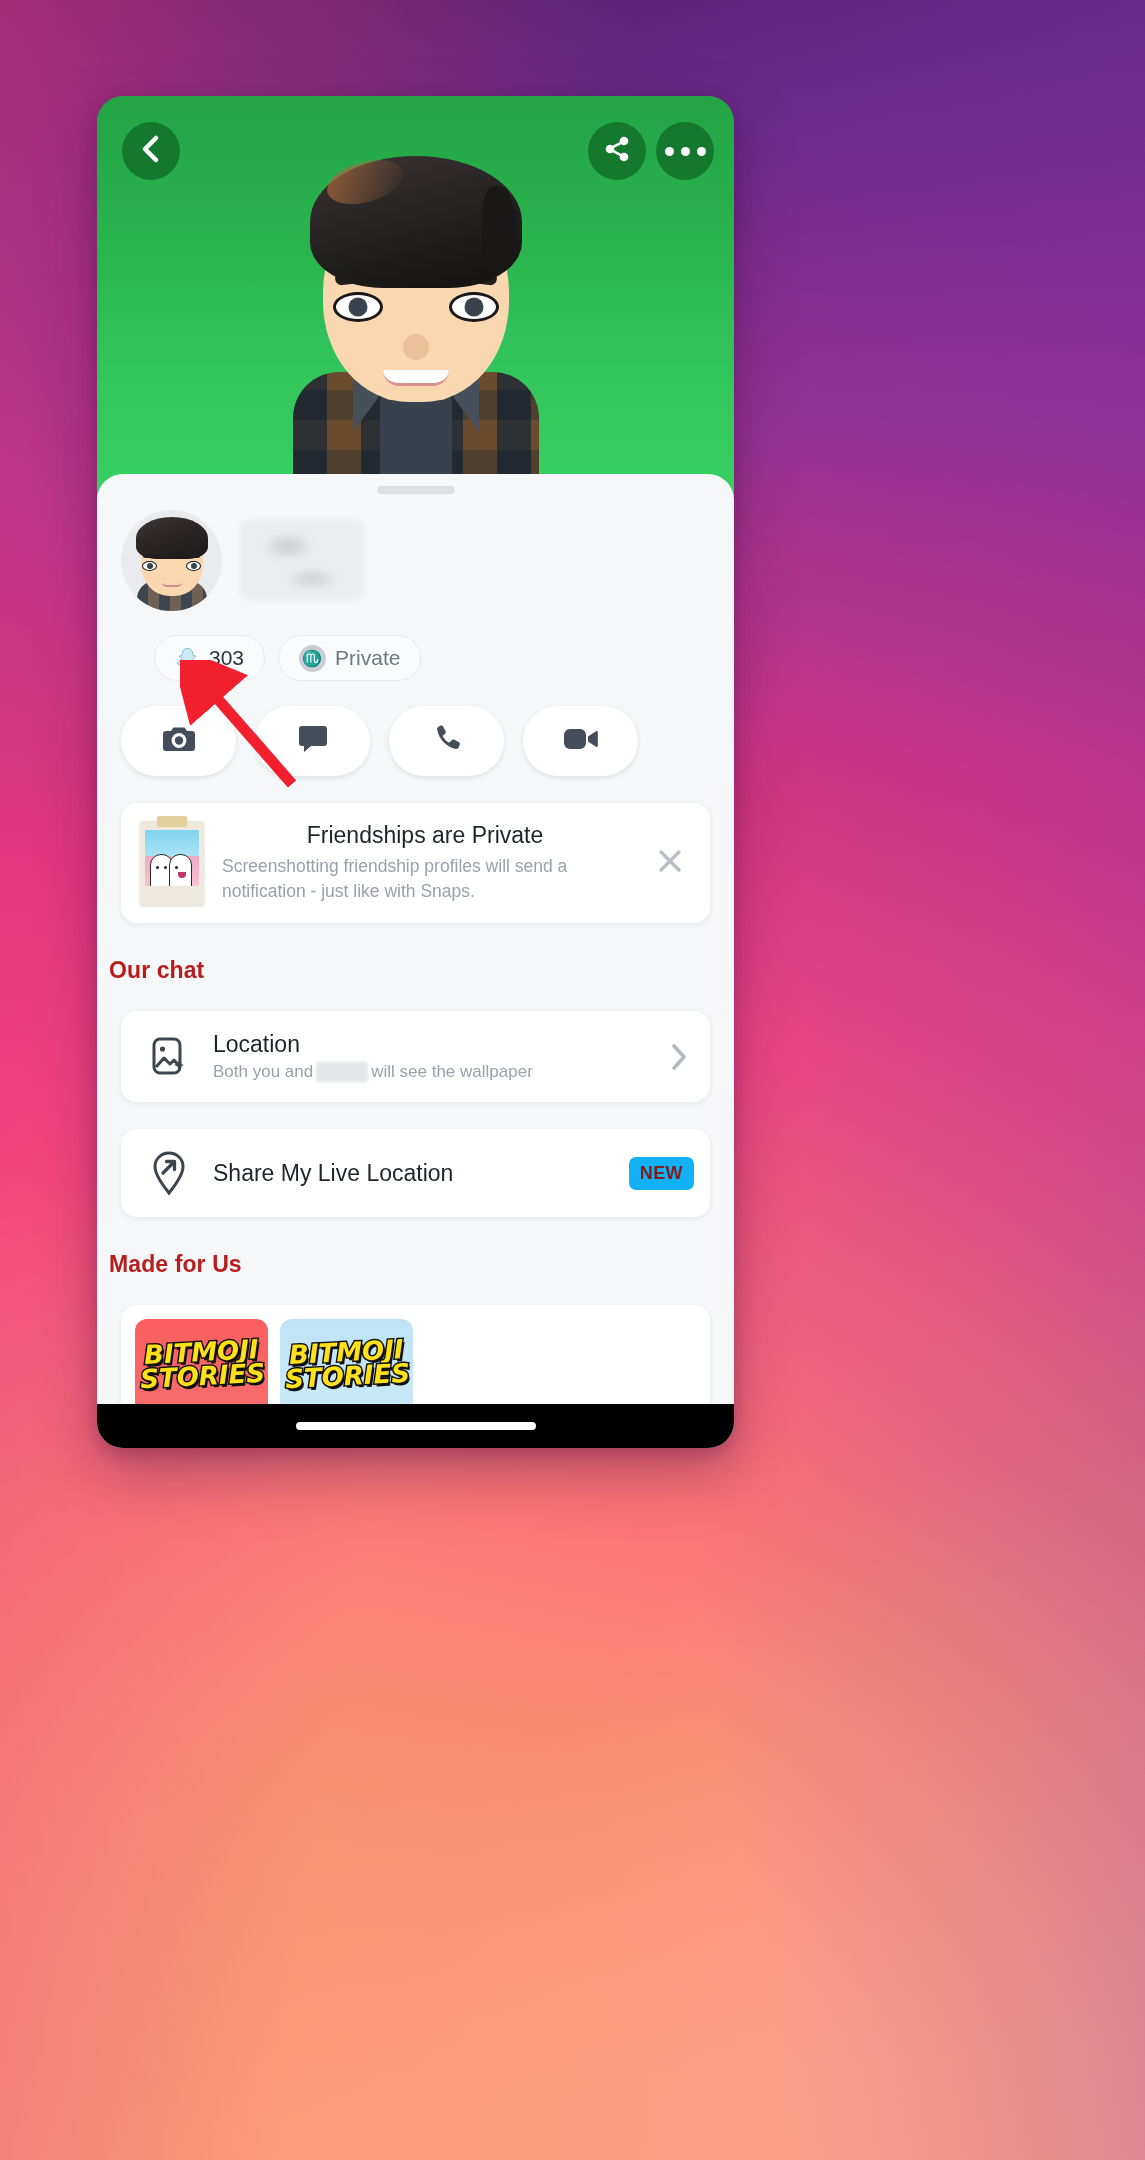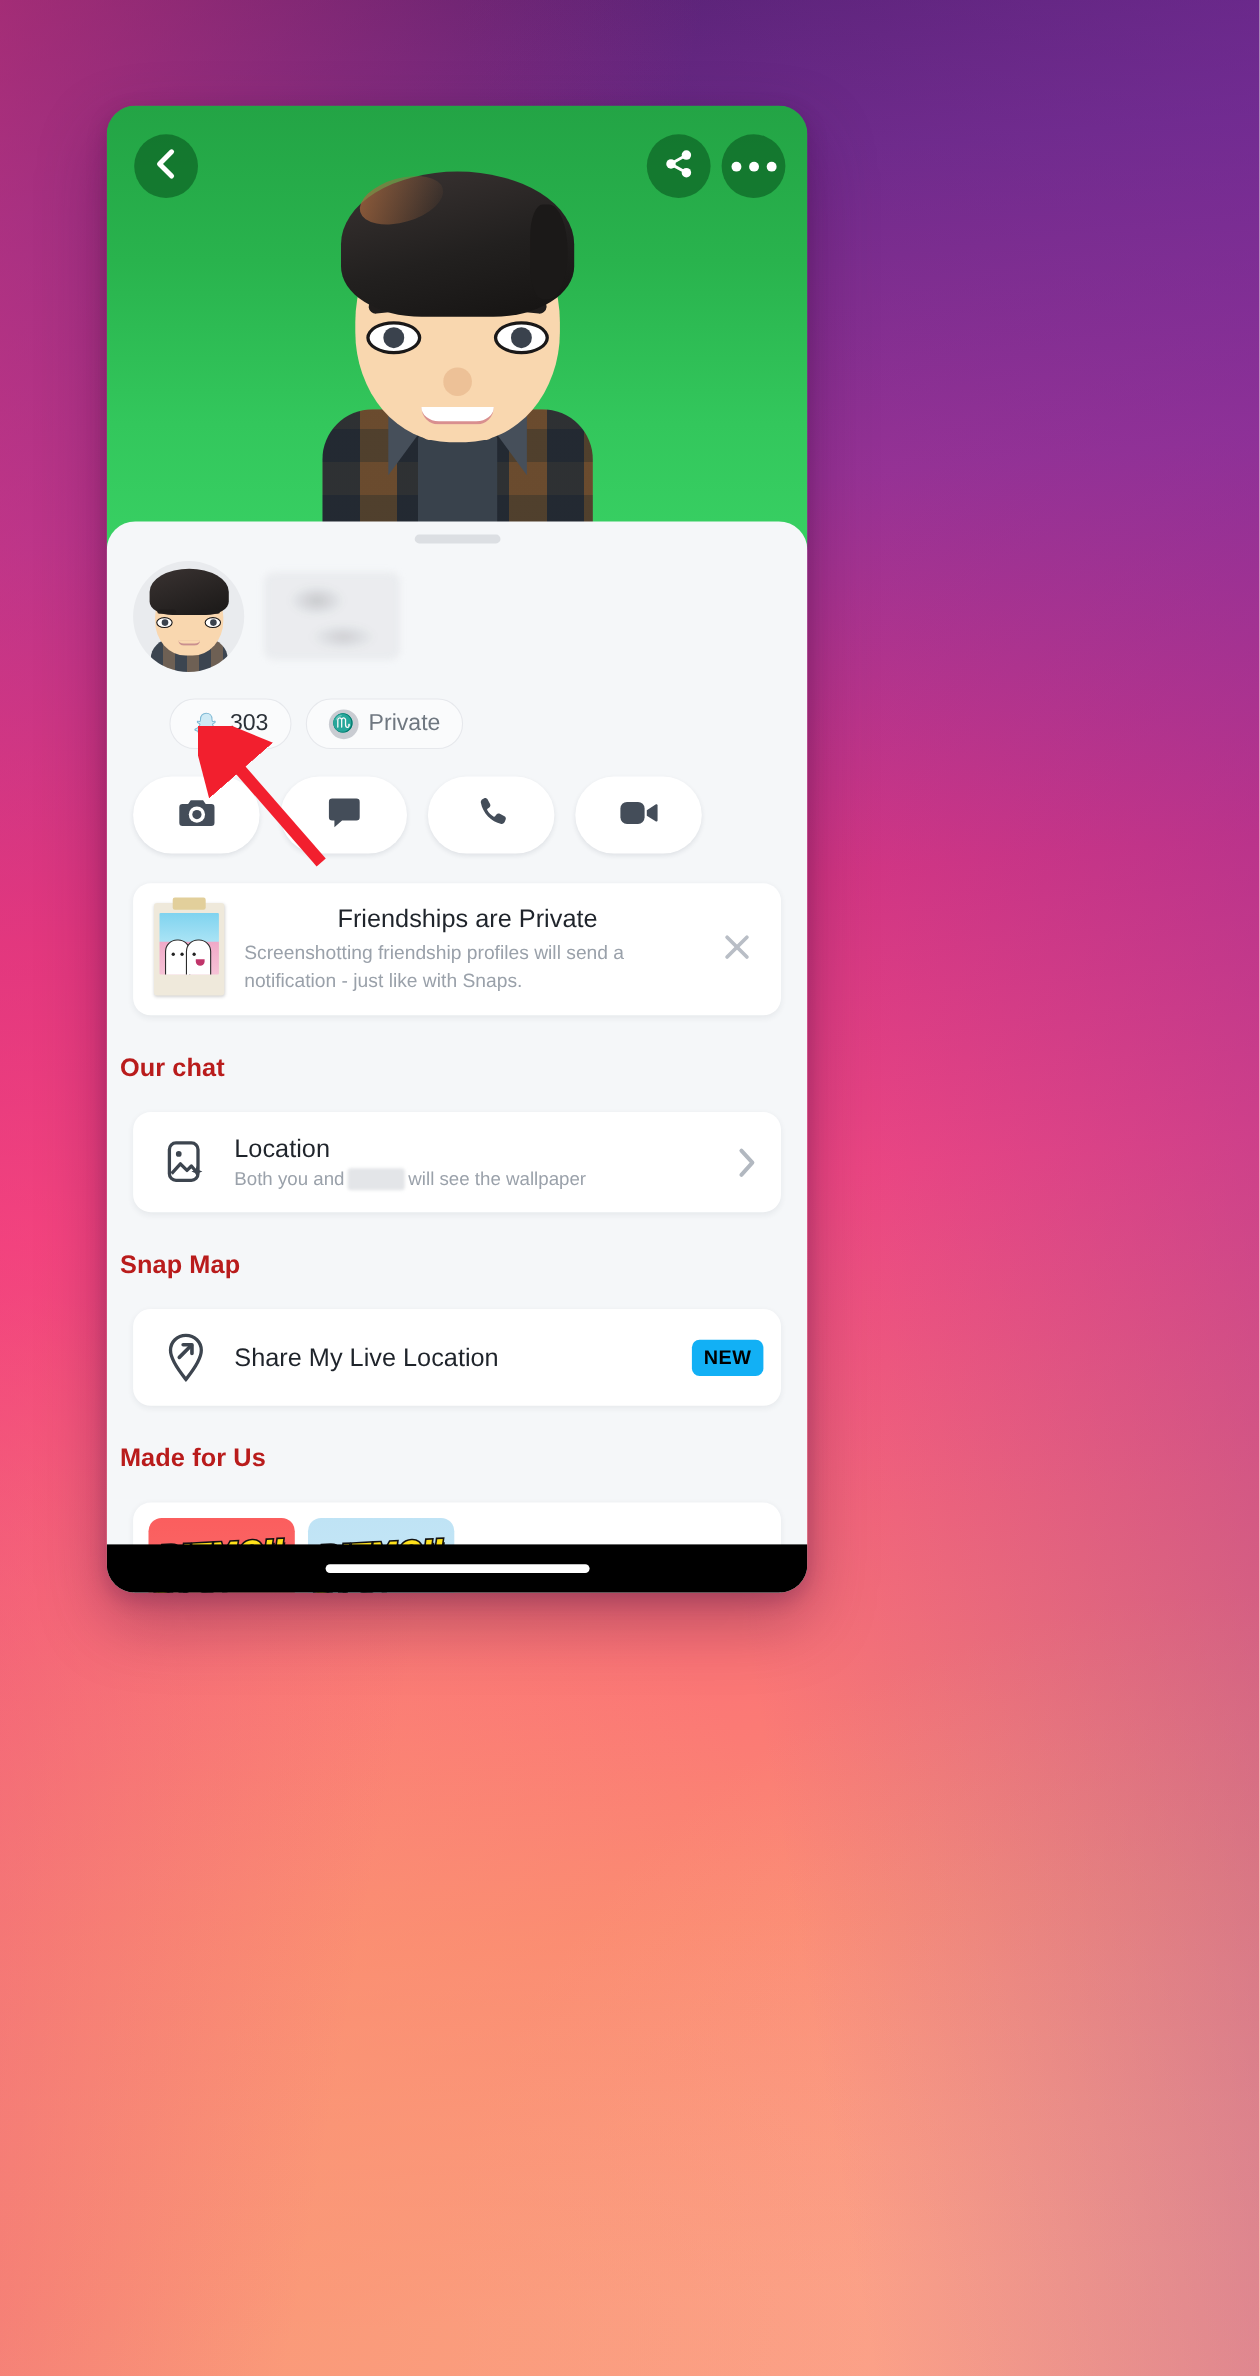--- a/index.html
+++ b/index.html
@@ -176,21 +176,21 @@
   .sec-title{ font-size:23px; font-weight:700; color:#b91c1c; padding:34px 0 0 12px; letter-spacing:0.1px;}
 
   .row{ display:flex; align-items:center; padding:20px 16px 20px 24px; gap:20px; cursor:pointer; }
   .row .ic{ width:48px;height:48px;flex:none;display:flex;align-items:center;justify-content:center;}
   .row .txt{ flex:1; min-width:0;}
   .row .t1{ font-size:23px; color:#1f242b; }
   .row .t2{ font-size:17px; color:#9aa1aa; margin-top:4px; display:flex; align-items:center; gap:0;}
   .blurword{ display:inline-block; width:52px;height:20px;margin:0 3px;border-radius:3px;background:#e3e5e8; filter:blur(1.5px);}
   .chev{ width:30px;height:30px;flex:none;display:flex;align-items:center;justify-content:center;}
   .badge-new{
-    background:#12b0f5; color:#000000; font-size:18px; font-weight:700; letter-spacing:0.4px;
+    background:#12b0f5; color:#7f1d1d; font-size:18px; font-weight:700; letter-spacing:0.4px;
     padding:6px 11px; border-radius:7px; flex:none;
   }
 
   
   .tiles{ display:flex; gap:12px; padding:14px 0 0 14px; }
   .tile{ width:133px;height:118px;border-radius:12px; position:relative; overflow:hidden; cursor:pointer;}
   .tile.red{ background:linear-gradient(180deg,#fb5e5e,#f87171);}
   .tile.blue{ background:linear-gradient(180deg,#bfe3f5,#cdeaf8);}
   .bmtxt{
     position:absolute; left:50%; transform:translateX(-50%) rotate(-3deg); top:22px; width:100%;
@@ -372,21 +372,20 @@
           </span>
         </span>
         <span class="chev">
           <svg width="20" height="28" viewBox="0 0 20 28">
               <polyline points="5,3 15,14 5,25" fill="none" stroke="#b2b8c0" stroke-width="3.6" stroke-linecap="round" stroke-linejoin="round"></polyline>
             </svg>
         </span>
       </div>
     </div>
 
-    <div class="sec-title">Snap Map</div>
     <div class="card">
       <div class="row">
         <span class="ic">
           <svg width="42" height="46" viewBox="0 0 42 46">
             <path d="M21 3c8 0 14 6 14 13.6C35 26 25 38 21 43 17 38 7 26 7 16.6 7 9 13 3 21 3z" fill="none" stroke="#3d454f" stroke-width="3"></path>
             <path d="M15 23l11-11" stroke="#3d454f" stroke-width="3.3" stroke-linecap="round"></path>
             <polyline points="18.5,11.5 26.5,11.5 26.5,19.5" fill="none" stroke="#3d454f" stroke-width="3.3" stroke-linecap="round" stroke-linejoin="round"></polyline>
           </svg>
         </span>
         <span class="txt">

